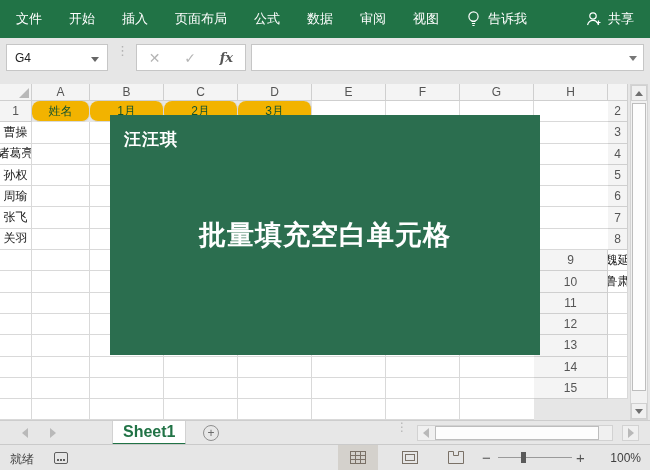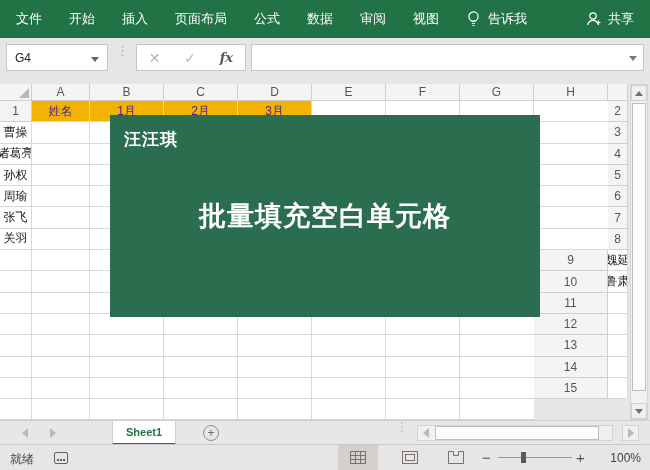--- a/index.html
+++ b/index.html
@@ -46,25 +46,25 @@
     grid-template-rows:17px repeat(15,21.3px);}
   .hcell{background:#f4f4f4;border-right:1px solid #cfcfcf;border-bottom:1px solid #cfcfcf;
     font-size:12px;color:#555;display:flex;align-items:center;justify-content:center;}
   .corner{background:#f4f4f4;border-right:1px solid #cfcfcf;border-bottom:1px solid #cfcfcf;position:relative;}
   .corner::after{content:"";position:absolute;right:2px;bottom:2px;width:0;height:0;
     border-left:10px solid transparent;border-bottom:10px solid #b8b8b8;}
   .rhead{background:#f4f4f4;border-right:1px solid #cfcfcf;border-bottom:1px solid #cfcfcf;
     font-size:12px;color:#555;display:flex;align-items:center;justify-content:center;}
   .cell{background:#fff;border-right:1px solid #d9d9d9;border-bottom:1px solid #d9d9d9;
     font-size:12px;color:#1a1a1a;display:flex;align-items:center;justify-content:center;overflow:hidden;white-space:nowrap;}
-  .cell.hl{background:var(--header-yellow);color:#4c1d95;}
+  .cell.hl{background:var(--header-yellow);color:#14532d;border-radius:8px;}
   .cell.sliver{border-right:none;}
 
   
-  .overlay{position:absolute;left:110px;top:31px;width:430px;height:202px;background:var(--overlay-green);
+  .overlay{position:absolute;left:110px;top:31px;width:430px;height:240px;background:var(--overlay-green);
     display:flex;align-items:center;justify-content:center;}
   .overlay .wm{position:absolute;left:14px;top:13px;color:#fff;font-weight:bold;font-size:17px;letter-spacing:1px;}
   .overlay .title{color:#fff;font-weight:bold;font-size:27px;letter-spacing:1px;}
 
   
   .vscroll{position:absolute;left:630px;top:0;width:18px;height:336px;background:#f1f1f1;border:1px solid #d4d4d4;}
   .vscroll .arr{position:absolute;left:0;width:16px;height:16px;background:#f0f0f0;border:1px solid #d0d0d0;
     display:flex;align-items:center;justify-content:center;}
   .vscroll .arr.up{top:0;}
   .vscroll .arr.down{bottom:0;}
@@ -72,21 +72,21 @@
   .tri-down{width:0;height:0;border-left:4px solid transparent;border-right:4px solid transparent;border-top:5px solid #6f6f6f;}
   .vthumb{position:absolute;left:1px;top:18px;width:14px;height:288px;background:#fdfdfd;border:1px solid #bdbdbd;}
 
   
   .tabbar{position:absolute;left:0;top:420px;width:650px;height:24px;background:#e7e7e7;border-top:1px solid #cdcdcd;}
   .tnav{position:absolute;top:7px;display:flex;gap:22px;left:22px;}
   .tri-left{width:0;height:0;border-top:5px solid transparent;border-bottom:5px solid transparent;border-right:6px solid #b9b9b9;}
   .tri-right{width:0;height:0;border-top:5px solid transparent;border-bottom:5px solid transparent;border-left:6px solid #b9b9b9;}
   .sheettab{position:absolute;left:112px;top:0;height:24px;min-width:64px;background:#fff;
     border-left:1px solid #d2d2d2;border-right:1px solid #d2d2d2;border-bottom:2px solid var(--ribbon-green);
-    color:var(--ribbon-green);font-weight:bold;font-size:11px;display:flex;align-items:center;justify-content:center;padding:0 10px;}
+    color:var(--ribbon-green);font-weight:bold;font-size:16px;display:flex;align-items:center;justify-content:center;padding:0 10px;}
   .addsheet{position:absolute;left:203px;top:4px;width:16px;height:16px;border:1px solid #8f8f8f;border-radius:50%;
     color:#6a6a6a;font-size:12px;line-height:14px;text-align:center;}
   .tdots{position:absolute;left:396px;top:3px;color:#b5b5b5;font-size:12px;line-height:6px;}
   .hscroll{position:absolute;left:417px;top:4px;width:196px;height:16px;background:#f0f0f0;border:1px solid #d2d2d2;}
   .hscroll .arr{position:absolute;left:0;top:0;width:15px;height:14px;display:flex;align-items:center;justify-content:center;}
   .hthumb{position:absolute;left:17px;top:0;width:164px;height:14px;background:#fdfdfd;border:1px solid #bdbdbd;}
   .hright{position:absolute;left:622px;top:4px;width:17px;height:16px;background:#f0f0f0;border:1px solid #d2d2d2;
     display:flex;align-items:center;justify-content:center;}
 
   

